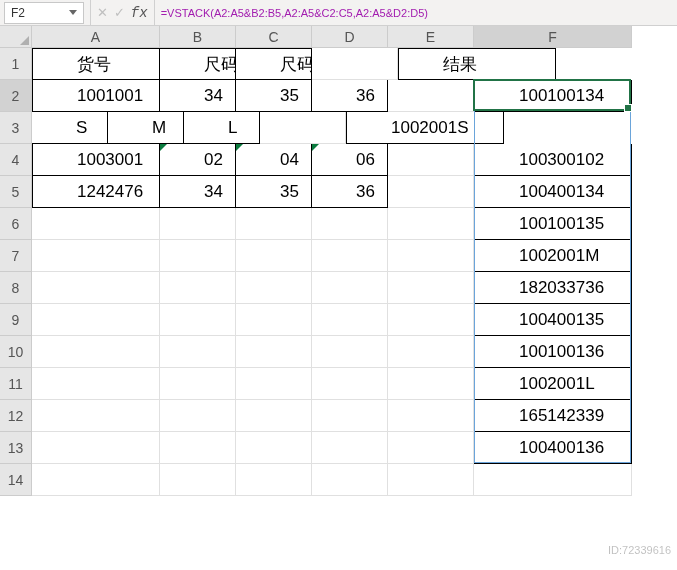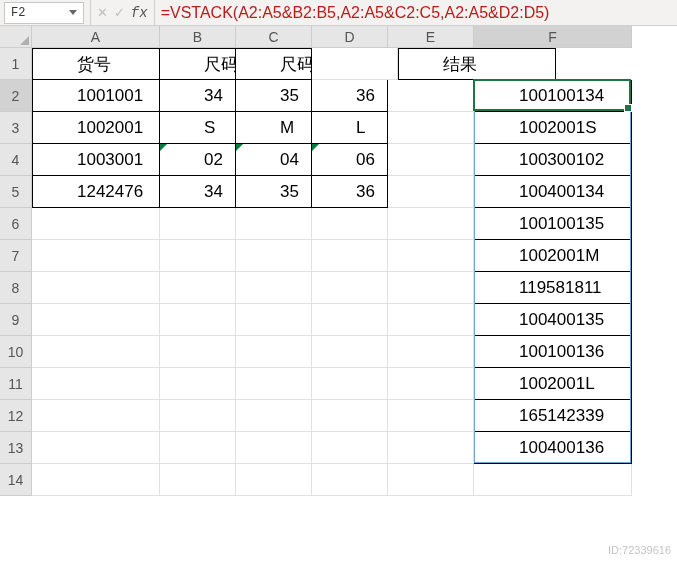--- a/index.html
+++ b/index.html
@@ -22,21 +22,20 @@
   .name-box {
     width: 80px;
     height: 22px;
     background: #fff;
     border: 1px solid #c8c8c8;
     display: flex;
     align-items: center;
     padding: 0 6px;
     margin-left: 4px;
     position: relative;
-    font-family: Liberation Mono, monospace;
   }
   .name-box-text { flex: 1; font-size: 12px; color: #333; }
   .name-box-caret {
     width: 0; height: 0;
     border-left: 4px solid transparent;
     border-right: 4px solid transparent;
     border-top: 5px solid #666;
   }
   .fx-buttons {
     display: flex;
@@ -51,22 +50,22 @@
   .fx-btn { font-size: 13px; font-family: "Segoe UI", sans-serif; cursor: default; }
   .fx-cancel { color: #bfbfbf; }
   .fx-enter { color: #bfbfbf; }
   .fx-label { font-style: italic; font-family: Liberation Mono, monospace; font-size: 14px; color: #555; }
   .formula-input {
     flex: 1;
     height: 22px;
     border: none;
     outline: none;
     padding: 0 6px;
-    font-size: 16px;
-    color: #b91c1c;
+    font-size: 11px;
+    color: #a21caf;
     background: transparent;
   }
   .grid {
     position: relative;
   }
   .col-headers {
     display: flex;
     height: 22px;
   }
   .corner {
@@ -208,21 +207,20 @@
         <div class="row-h sel">2</div>
         <div class="cell col-A bordered bordered-left">1001001</div>
         <div class="cell col-B bordered">34</div>
         <div class="cell col-C bordered">35</div>
         <div class="cell col-D bordered">36</div>
         <div class="cell col-E"></div>
         <div class="cell col-F bordered bordered-left">100100134</div>
       </div>
       <div class="row">
         <div class="row-h">3</div>
-        <div class="cell col-A bordered bordered-left">1002001</div>
         <div class="cell col-B bordered">S</div>
         <div class="cell col-C bordered">M</div>
         <div class="cell col-D bordered">L</div>
         <div class="cell col-E"></div>
         <div class="cell col-F bordered bordered-left">1002001S</div>
       </div>
       <div class="row">
         <div class="row-h">4</div>
         <div class="cell col-A bordered bordered-left">1003001</div>
         <div class="cell col-B bordered text-tri">02</div>
@@ -258,21 +256,21 @@
         <div class="cell col-E"></div>
         <div class="cell col-F bordered bordered-left">1002001M</div>
       </div>
       <div class="row">
         <div class="row-h">8</div>
         <div class="cell col-A"></div>
         <div class="cell col-B"></div>
         <div class="cell col-C"></div>
         <div class="cell col-D"></div>
         <div class="cell col-E"></div>
-        <div class="cell col-F bordered bordered-left">119581811</div>
+        <div class="cell col-F bordered bordered-left">182033736</div>
       </div>
       <div class="row">
         <div class="row-h">9</div>
         <div class="cell col-A"></div>
         <div class="cell col-B"></div>
         <div class="cell col-C"></div>
         <div class="cell col-D"></div>
         <div class="cell col-E"></div>
         <div class="cell col-F bordered bordered-left">100400135</div>
       </div>

